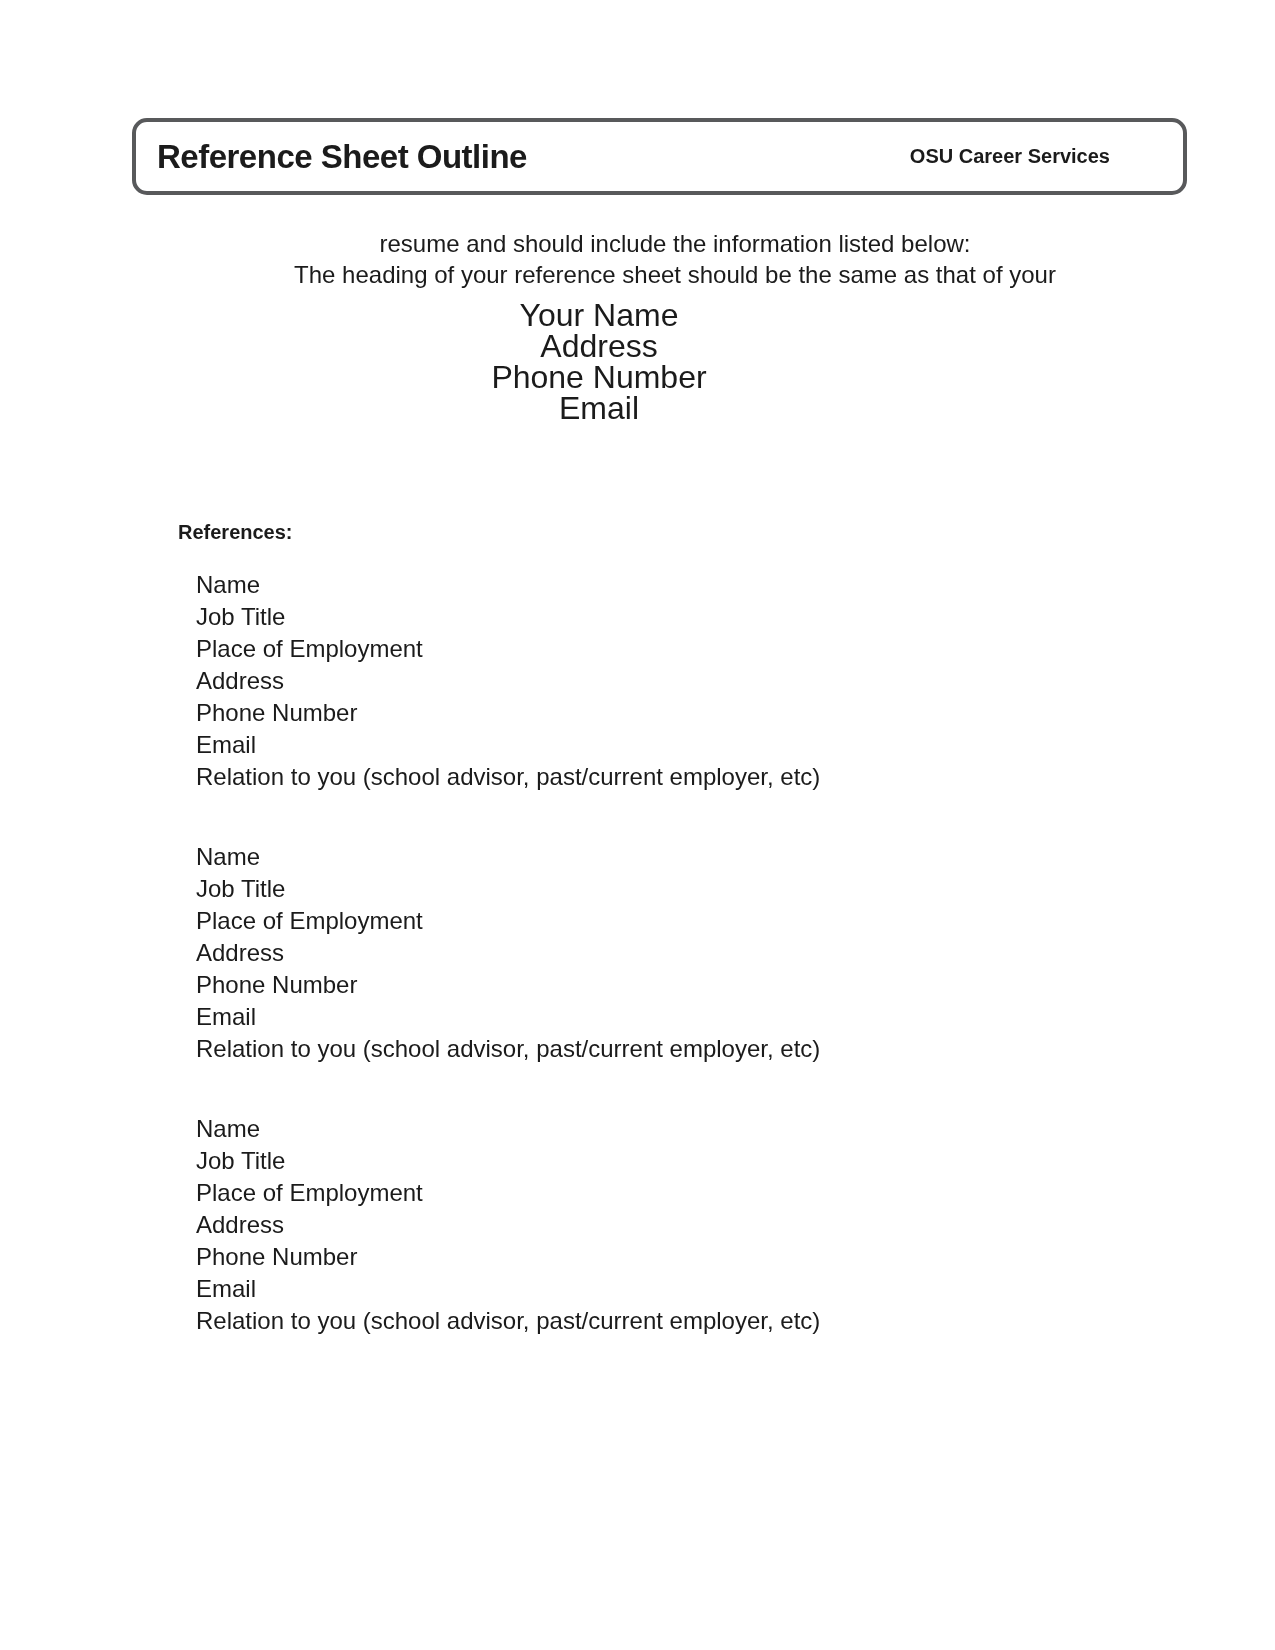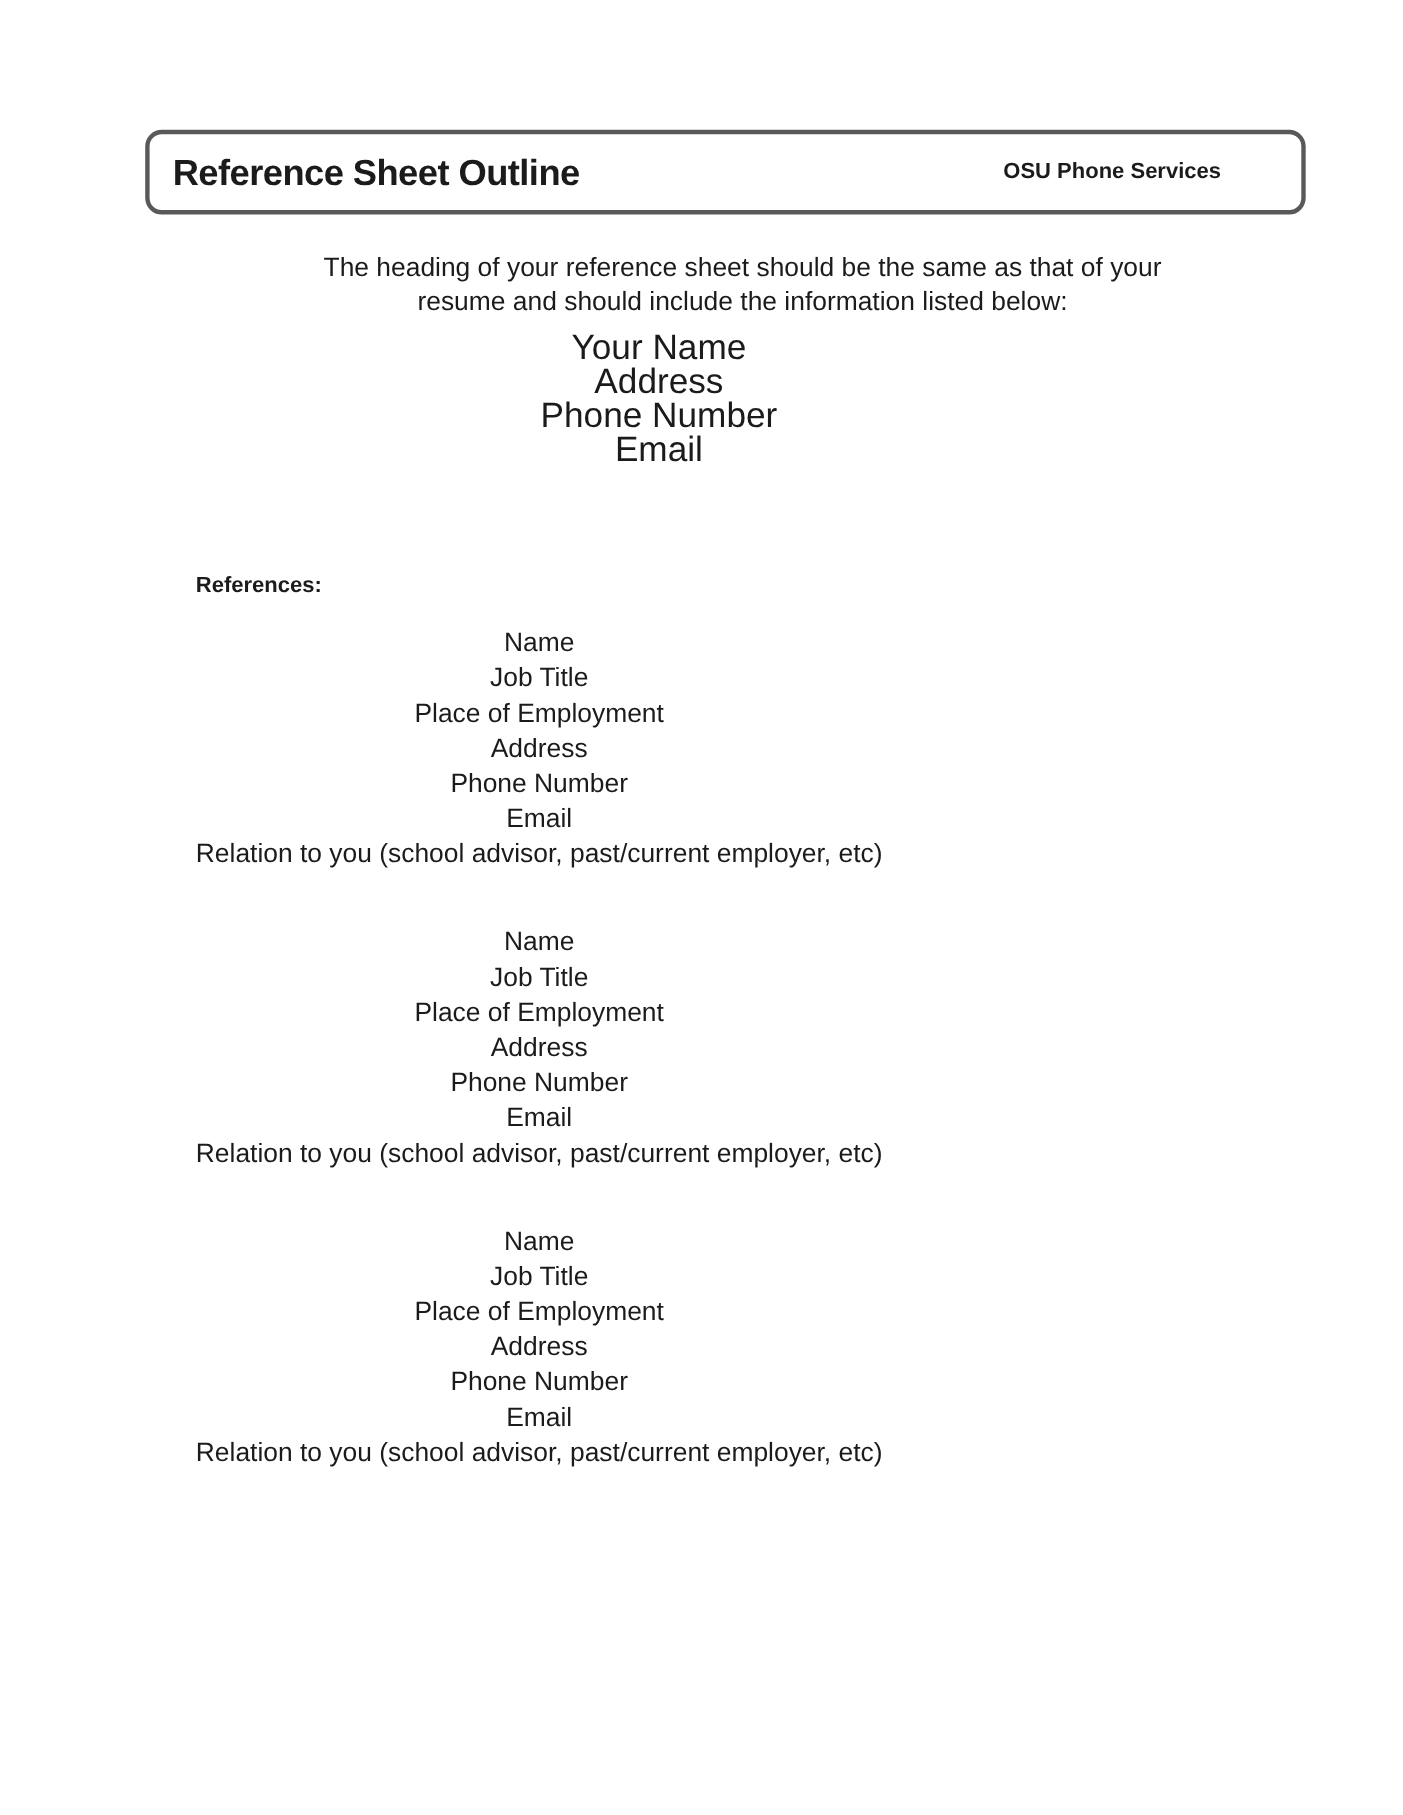--- a/index.html
+++ b/index.html
@@ -68,25 +68,24 @@
     position: absolute;
     left: 178px;
     top: 521px;
     font-size: 20px;
     font-weight: bold;
   }
 
   
   .blocks {
     position: absolute;
-    left: 178px;
+    left: 196px;
     top: 569px;
     font-size: 24px;
     line-height: 32px;
-    text-align: center;
   }
   .block + .block { margin-top: 48px; }
 
   
   .footer-left {
     position: absolute;
     left: 98px;
     top: 1517px;
   }
   .footer-rule {
@@ -140,26 +139,26 @@
     white-space: nowrap;
   }
 </style>
 </head>
 <body>
 
 <div class="page">
 
   <div class="header-box">
     <div class="doc-title">Reference Sheet Outline</div>
-    <div class="doc-org">OSU Phone Services</div>
+    <div class="doc-org">OSU Career Services</div>
   </div>
 
   <div class="intro">
+    <div>resume and should include the information listed below:</div>
     <div>The heading of your reference sheet should be the same as that of your</div>
-    <div>resume and should include the information listed below:</div>
   </div>
 
   <div class="heading-fields" id="heading-fields">
       <div>Your Name</div>
       <div>Address</div>
       <div>Phone Number</div>
       <div>Email</div>
     </div>
 
   <div class="refs-heading">References:</div>

